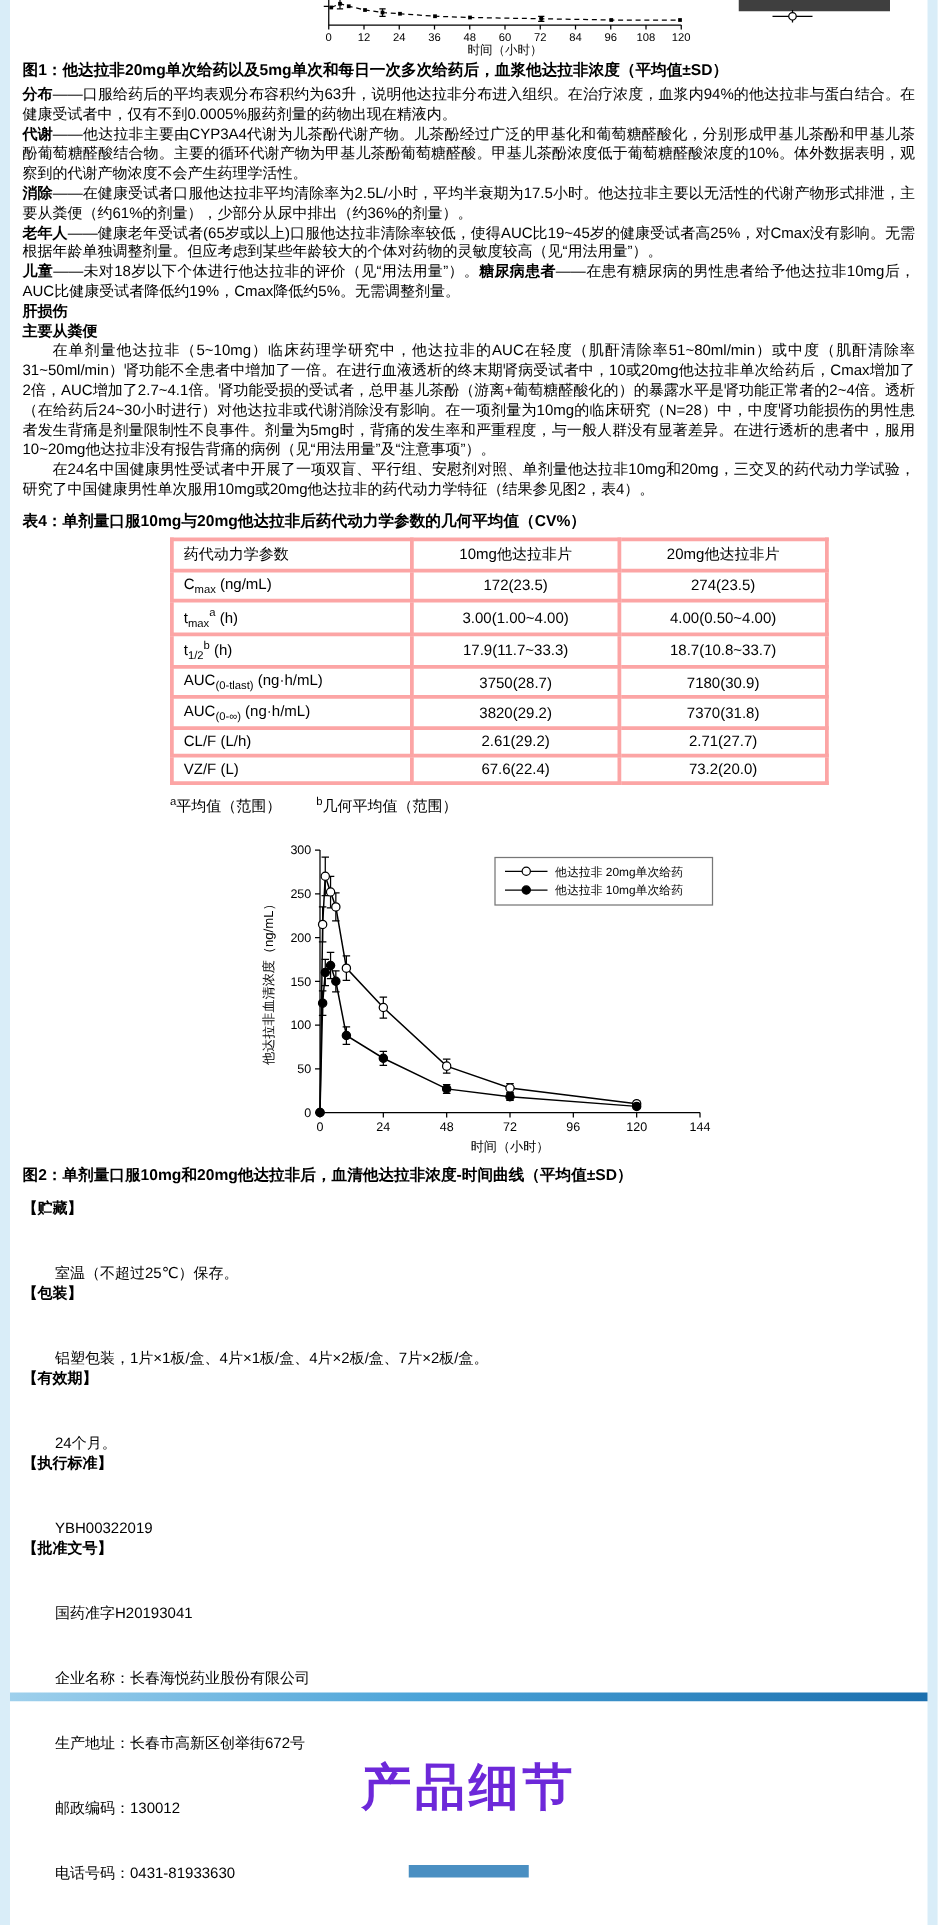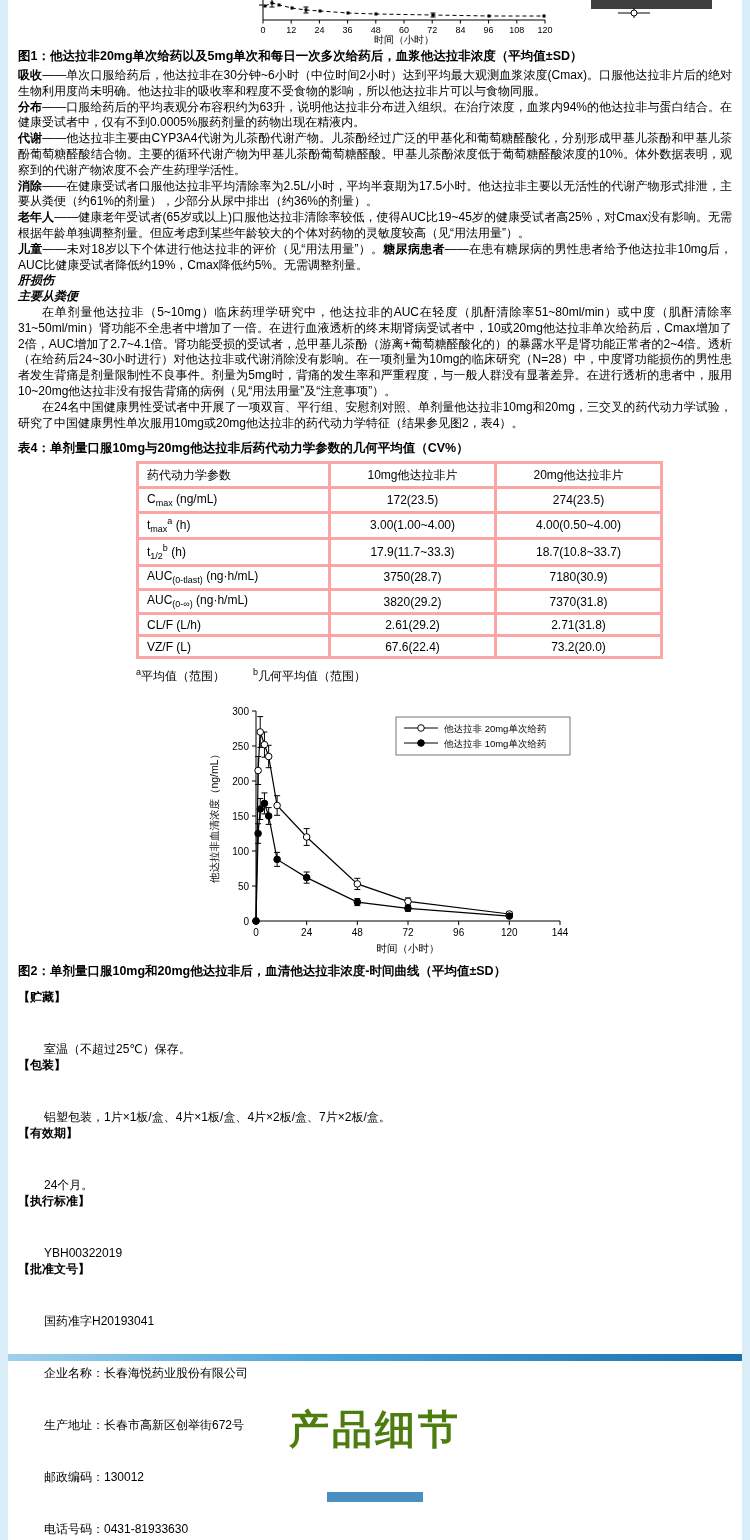--- a/index.html
+++ b/index.html
@@ -11,42 +11,42 @@
   }
   .page { width: 750px; height: 1540px; margin: 0 auto; overflow: hidden; padding: 0 8px; background: #d9edf8; }
   .sheet { position: relative; background: #fff; height: 1540px; }
   svg { display: block; }
   svg text { font-family: "Liberation Sans", "DejaVu Sans", sans-serif; fill: #000; }
 
   .caption { font-weight: 700; font-size: 12.5px; margin: 3px 10px 2px; line-height: 15px; }
   .tcap { margin-top: 10px; margin-bottom: 5px; }
 
   .body-text { margin: 4px 10px 0; font-size: 12px; line-height: 15.8px; text-align: justify; }
-  .body-text .bhead { font-weight: 700; font-style: italic; }
+  .body-text .bhead { font-weight: 700; }
   .body-text .para .b { font-weight: 700; }
   .body-text .para.indent { text-indent: 2em; }
 
   table.pk { border-collapse: collapse; margin: 2px 0 0 128px; font-size: 12px; }
   .pk th, .pk td { border: 3px solid #fca5a5; padding: 2.5px 8px; font-weight: 400; text-align: center; height: 19px; }
   .pk th:nth-child(1), .pk td.param { width: 192px; text-align: left; }
   .pk th:nth-child(2), .pk th:nth-child(3) { width: 166px; }
   .pk sub, .pk sup, .footnotes sup { font-size: 9px; }
 
   .footnotes { margin: 8px 0 0 128px; font-size: 12px; }
   .footnotes .fn { margin-right: 28px; }
 
   .fig2 { margin-top: 12px; }
   .info { margin: 10px 10px 0; font-size: 12px; line-height: 16px; }
   .info .info-label { font-weight: 700; }
   .info .info-line { padding-left: 26px; margin-top: 36px; }
 
   .divider { position: absolute; left: 0; right: 0; top: 1354px; height: 7px;
              background: linear-gradient(90deg, #9fd0ec, #4aa3d8 45%, #1b6fae); }
   .product-title { position: absolute; top: 1402px; left: 0; right: 0; text-align: center;
-                   font-size: 40px; font-weight: 700; color: #4d7c0f; letter-spacing: 3px; }
+                   font-size: 40px; font-weight: 700; color: #6d28d9; letter-spacing: 3px; }
   .underline { position: absolute; top: 1492px; left: 50%; margin-left: -48px;
                width: 96px; height: 10px; background: #4a8fc2; }
 </style>
 </head>
 <body style="background: rgb(217, 237, 248);">
 
 <div class="page">
   <div class="sheet">
 
     <div class="fig1">
@@ -101,21 +101,20 @@
           <rect x="583" y="0" width="121" height="9" fill="#3f3f3f"></rect>
           <line x1="626" y1="8" x2="626" y2="18" stroke="#000" stroke-width="1"></line>
           <line x1="610" y1="13" x2="642" y2="13" stroke="#000" stroke-width="1"></line>
           <circle cx="626" cy="13" r="3" fill="#fff" stroke="#000"></circle>
         </svg>
     </div>
 
     <div class="caption">图1：他达拉非20mg单次给药以及5mg单次和每日一次多次给药后，血浆他达拉非浓度（平均值±SD）</div>
 
     <div class="body-text">
-        <div class="para"><span class="b">吸收</span><span>——单次口服给药后，他达拉非在30分钟~6小时（中位时间2小时）达到平均最大观测血浆浓度(Cmax)。口服他达拉非片后的绝对生物利用度尚未明确。他达拉非的吸收率和程度不受食物的影响，所以他达拉非片可以与食物同服。</span></div>
         <div class="para"><span class="b">分布</span><span>——口服给药后的平均表观分布容积约为63升，说明他达拉非分布进入组织。在治疗浓度，血浆内94%的他达拉非与蛋白结合。在健康受试者中，仅有不到0.0005%服药剂量的药物出现在精液内。</span></div>
         <div class="para"><span class="b">代谢</span><span>——他达拉非主要由CYP3A4代谢为儿茶酚代谢产物。儿茶酚经过广泛的甲基化和葡萄糖醛酸化，分别形成甲基儿茶酚和甲基儿茶酚葡萄糖醛酸结合物。主要的循环代谢产物为甲基儿茶酚葡萄糖醛酸。甲基儿茶酚浓度低于葡萄糖醛酸浓度的10%。体外数据表明，观察到的代谢产物浓度不会产生药理学活性。</span></div>
         <div class="para"><span class="b">消除</span><span>——在健康受试者口服他达拉非平均清除率为2.5L/小时，平均半衰期为17.5小时。他达拉非主要以无活性的代谢产物形式排泄，主要从粪便（约61%的剂量），少部分从尿中排出（约36%的剂量）。</span></div>
         <div class="para"><span class="b">老年人</span><span>——健康老年受试者(65岁或以上)口服他达拉非清除率较低，使得AUC比19~45岁的健康受试者高25%，对Cmax没有影响。无需根据年龄单独调整剂量。但应考虑到某些年龄较大的个体对药物的灵敏度较高（见“用法用量”）。</span></div>
         <div class="para"><span class="b">儿童</span><span>——未对18岁以下个体进行他达拉非的评价（见“用法用量”）。</span><span class="b">糖尿病患者</span><span>——在患有糖尿病的男性患者给予他达拉非10mg后，AUC比健康受试者降低约19%，Cmax降低约5%。无需调整剂量。</span></div>
         <div class="bhead">肝损伤</div>
         <div class="bhead">主要从粪便</div>
         <div class="para indent"><span>在单剂量他达拉非（5~10mg）临床药理学研究中，他达拉非的AUC在轻度（肌酐清除率51~80ml/min）或中度（肌酐清除率31~50ml/min）肾功能不全患者中增加了一倍。在进行血液透析的终末期肾病受试者中，10或20mg他达拉非单次给药后，Cmax增加了2倍，AUC增加了2.7~4.1倍。肾功能受损的受试者，总甲基儿茶酚（游离+葡萄糖醛酸化的）的暴露水平是肾功能正常者的2~4倍。透析（在给药后24~30小时进行）对他达拉非或代谢消除没有影响。在一项剂量为10mg的临床研究（N=28）中，中度肾功能损伤的男性患者发生背痛是剂量限制性不良事件。剂量为5mg时，背痛的发生率和严重程度，与一般人群没有显著差异。在进行透析的患者中，服用10~20mg他达拉非没有报告背痛的病例（见“用法用量”及“注意事项”）。</span></div>
         <div class="para indent"><span>在24名中国健康男性受试者中开展了一项双盲、平行组、安慰剂对照、单剂量他达拉非10mg和20mg，三交叉的药代动力学试验，研究了中国健康男性单次服用10mg或20mg他达拉非的药代动力学特征（结果参见图2，表4）。</span></div>
       </div>
@@ -152,21 +151,21 @@
             <td>7180(30.9)</td>
           </tr>
           <tr>
             <td class="param"><span>AUC</span><sub>(0-∞)</sub><span> (ng·h/mL)</span></td>
             <td>3820(29.2)</td>
             <td>7370(31.8)</td>
           </tr>
           <tr>
             <td class="param"><span>CL/F (L/h)</span></td>
             <td>2.61(29.2)</td>
-            <td>2.71(31.8)</td>
+            <td>2.71(27.7)</td>
           </tr>
           <tr>
             <td class="param"><span>VZ/F (L)</span></td>
             <td>67.6(22.4)</td>
             <td>73.2(20.0)</td>
           </tr>
         </tbody>
     </table>
 
     <div class="footnotes"><span class="fn"><sup>a</sup>平均值（范围）</span><span class="fn"><sup>b</sup>几何平均值（范围）</span></div>

